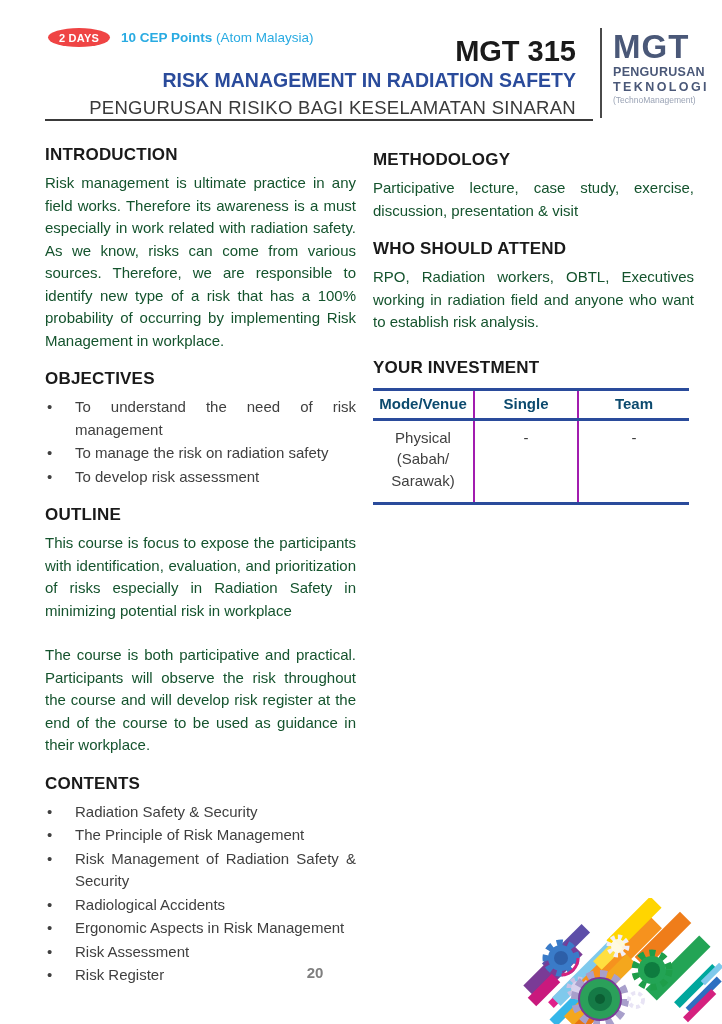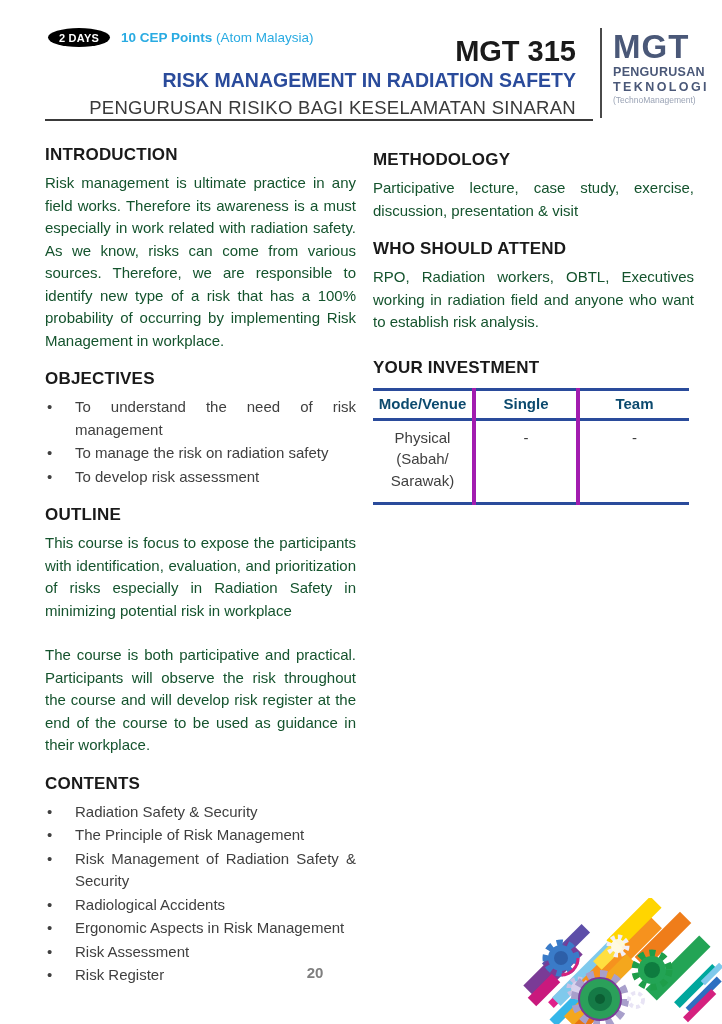--- a/index.html
+++ b/index.html
@@ -15,21 +15,21 @@
   }
 
   
   .badge-row {
     position: absolute; left: 48px; top: 28px;
     display: flex; align-items: center; gap: 11px;
   }
   .duration-badge {
     display: inline-flex; align-items: center; justify-content: center;
     width: 62px; height: 19px; border-radius: 50%;
-    background: #000000; color: #ffffff;
+    background: #ef4444; color: #ffffff;
     font-size: 11px; font-weight: 700; letter-spacing: 0.2px;
   }
   .cep-points { font-size: 13.5px; color: #29ABE2; text-align: right; }
   .cep-points .strong { font-weight: 700; }
 
   .title-block {
     position: absolute; left: 28px; top: 36px; width: 548px;
     text-align: right;
   }
   .course-code { font-size: 29px; font-weight: 700; color: #1A1A1A; line-height: 1.05; }
@@ -83,21 +83,21 @@
   }
   .invest-table th {
     font-size: 15px; font-weight: 700; color: #0c4a6e;
     padding: 4px 4px 6px; text-align: center;
     border-bottom: 3px solid #2A4B9B;
   }
   .invest-table td {
     font-size: 15px; color: #3F3F3F; padding: 6px 6px;
     text-align: center; vertical-align: top; line-height: 1.45;
   }
-  .invest-table th + th, .invest-table td + td { border-left: 4px solid #a21caf; }
+  .invest-table th + th, .invest-table td + td { border-left: 2px solid #a21caf; }
   .invest-table tr.row-first td { border-bottom: 2px solid #2A4B9B; padding-bottom: 16px; }
   .invest-table tr.row-last td { padding-bottom: 10px; }
   .col-mode { width: 101px; } .col-single { width: 104px; } .col-team { width: 111px; }
 
   
   .page-number {
     position: absolute; left: 0; top: 964px; width: 630px;
     text-align: center; font-size: 15px; font-weight: 700; color: #7F7F7F;
   }
   .deco-graphic { position: absolute; left: 498px; top: 898px; }

